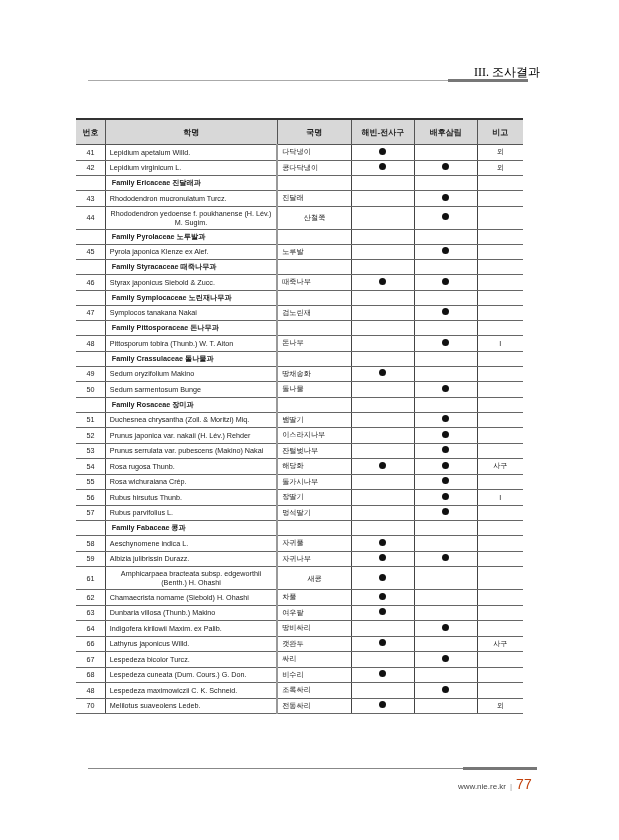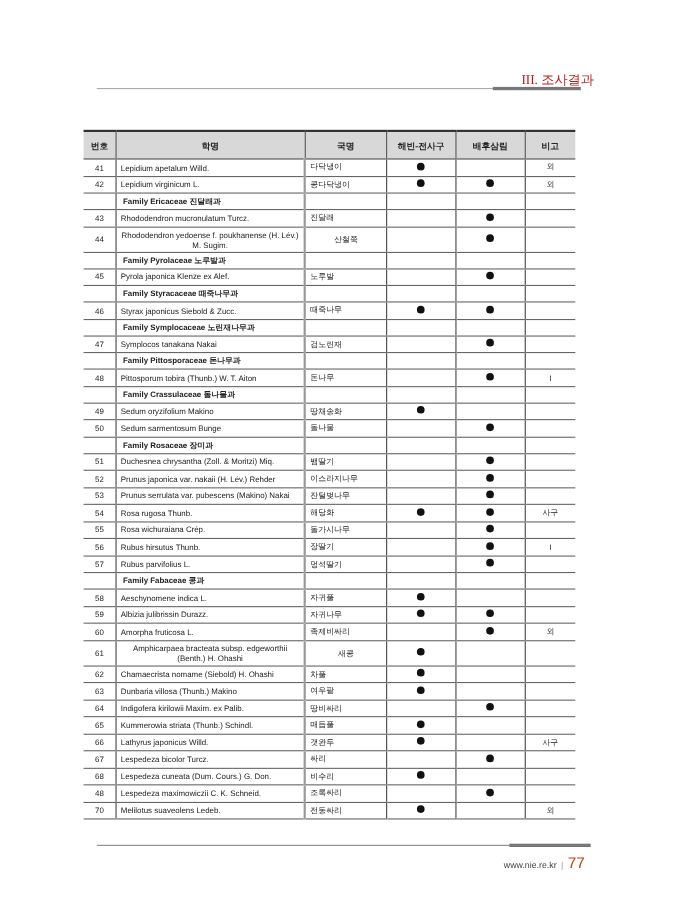--- a/index.html
+++ b/index.html
@@ -1,17 +1,17 @@
 <!DOCTYPE html>
 <html><head>
 <meta charset="utf-8">
 <style>
   html,body{margin:0;padding:0;background:#fff;}
   body{width:619px;height:840px;position:relative;overflow:hidden;font-family:"Liberation Sans","DejaVu Sans",sans-serif;color:#222;}
-  .hdr-title{position:absolute;top:64px;left:474px;font-family:"Liberation Serif","DejaVu Serif",serif;font-size:12px;color:#b91c1c;}
+  .hdr-title{position:absolute;top:64px;left:474px;font-family:"Liberation Serif","DejaVu Serif",serif;font-size:12px;color:#000000;}
   .hdr-rule{position:absolute;top:80px;left:88px;width:360px;height:1px;background:#aaa;}
   .hdr-rule-dark{position:absolute;top:79px;left:448px;width:80px;height:3px;background:#777;}
   table{position:absolute;top:118px;left:76px;width:447px;border-collapse:collapse;font-size:7.2px;}
   th{background:#d8d8d8;font-weight:bold;font-size:8px;height:22px;border-top:2px solid #333;border-bottom:1px solid #555;border-left:1px solid #555;text-align:center;color:#222;}
   th:first-child{border-left:none;}
   td{height:14.5px;border-bottom:1px solid #666;border-left:1px solid #444;padding:0 4px;vertical-align:middle;}
   td:first-child{border-left:none;text-align:center;width:22px;}
   td.name{width:170px;border-right:2px solid #999;}
   td.kor{width:70px;border-left:none;}
   td.c{text-align:center;width:58px;}
@@ -255,28 +255,20 @@
         <td class="note"></td>
       </tr>
       <tr class="">
         <td>59</td>
         <td class="name"><span class="sci">Albizia julibrissin</span><span> Durazz.</span></td>
         <td class="kor">자귀나무</td>
         <td class="c"><span class="dot"></span></td>
         <td class="c"><span class="dot"></span></td>
         <td class="note"></td>
       </tr>
-      <tr class="">
-        <td>60</td>
-        <td class="name"><span class="sci">Amorpha fruticosa</span><span> L.</span></td>
-        <td class="kor">족제비싸리</td>
-        <td class="c"></td>
-        <td class="c"><span class="dot"></span></td>
-        <td class="note">외</td>
-      </tr>
       <tr class="tall">
         <td>61</td>
         <td class="name"><span class="sci">Amphicarpaea bracteata subsp. edgeworthii</span><span> (Benth.) H. Ohashi</span></td>
         <td class="kor">새콩</td>
         <td class="c"><span class="dot"></span></td>
         <td class="c"></td>
         <td class="note"></td>
       </tr>
       <tr class="">
         <td>62</td>
@@ -293,28 +285,20 @@
         <td class="c"><span class="dot"></span></td>
         <td class="c"></td>
         <td class="note"></td>
       </tr>
       <tr class="">
         <td>64</td>
         <td class="name"><span class="sci">Indigofera kirilowii</span><span> Maxim. ex Palib.</span></td>
         <td class="kor">땅비싸리</td>
         <td class="c"></td>
         <td class="c"><span class="dot"></span></td>
-        <td class="note"></td>
-      </tr>
-      <tr class="">
-        <td>65</td>
-        <td class="name"><span class="sci">Kummerowia striata</span><span> (Thunb.) Schindl.</span></td>
-        <td class="kor">매듭풀</td>
-        <td class="c"><span class="dot"></span></td>
-        <td class="c"></td>
         <td class="note"></td>
       </tr>
       <tr class="">
         <td>66</td>
         <td class="name"><span class="sci">Lathyrus japonicus</span><span> Willd.</span></td>
         <td class="kor">갯완두</td>
         <td class="c"><span class="dot"></span></td>
         <td class="c"></td>
         <td class="note">사구</td>
       </tr>

